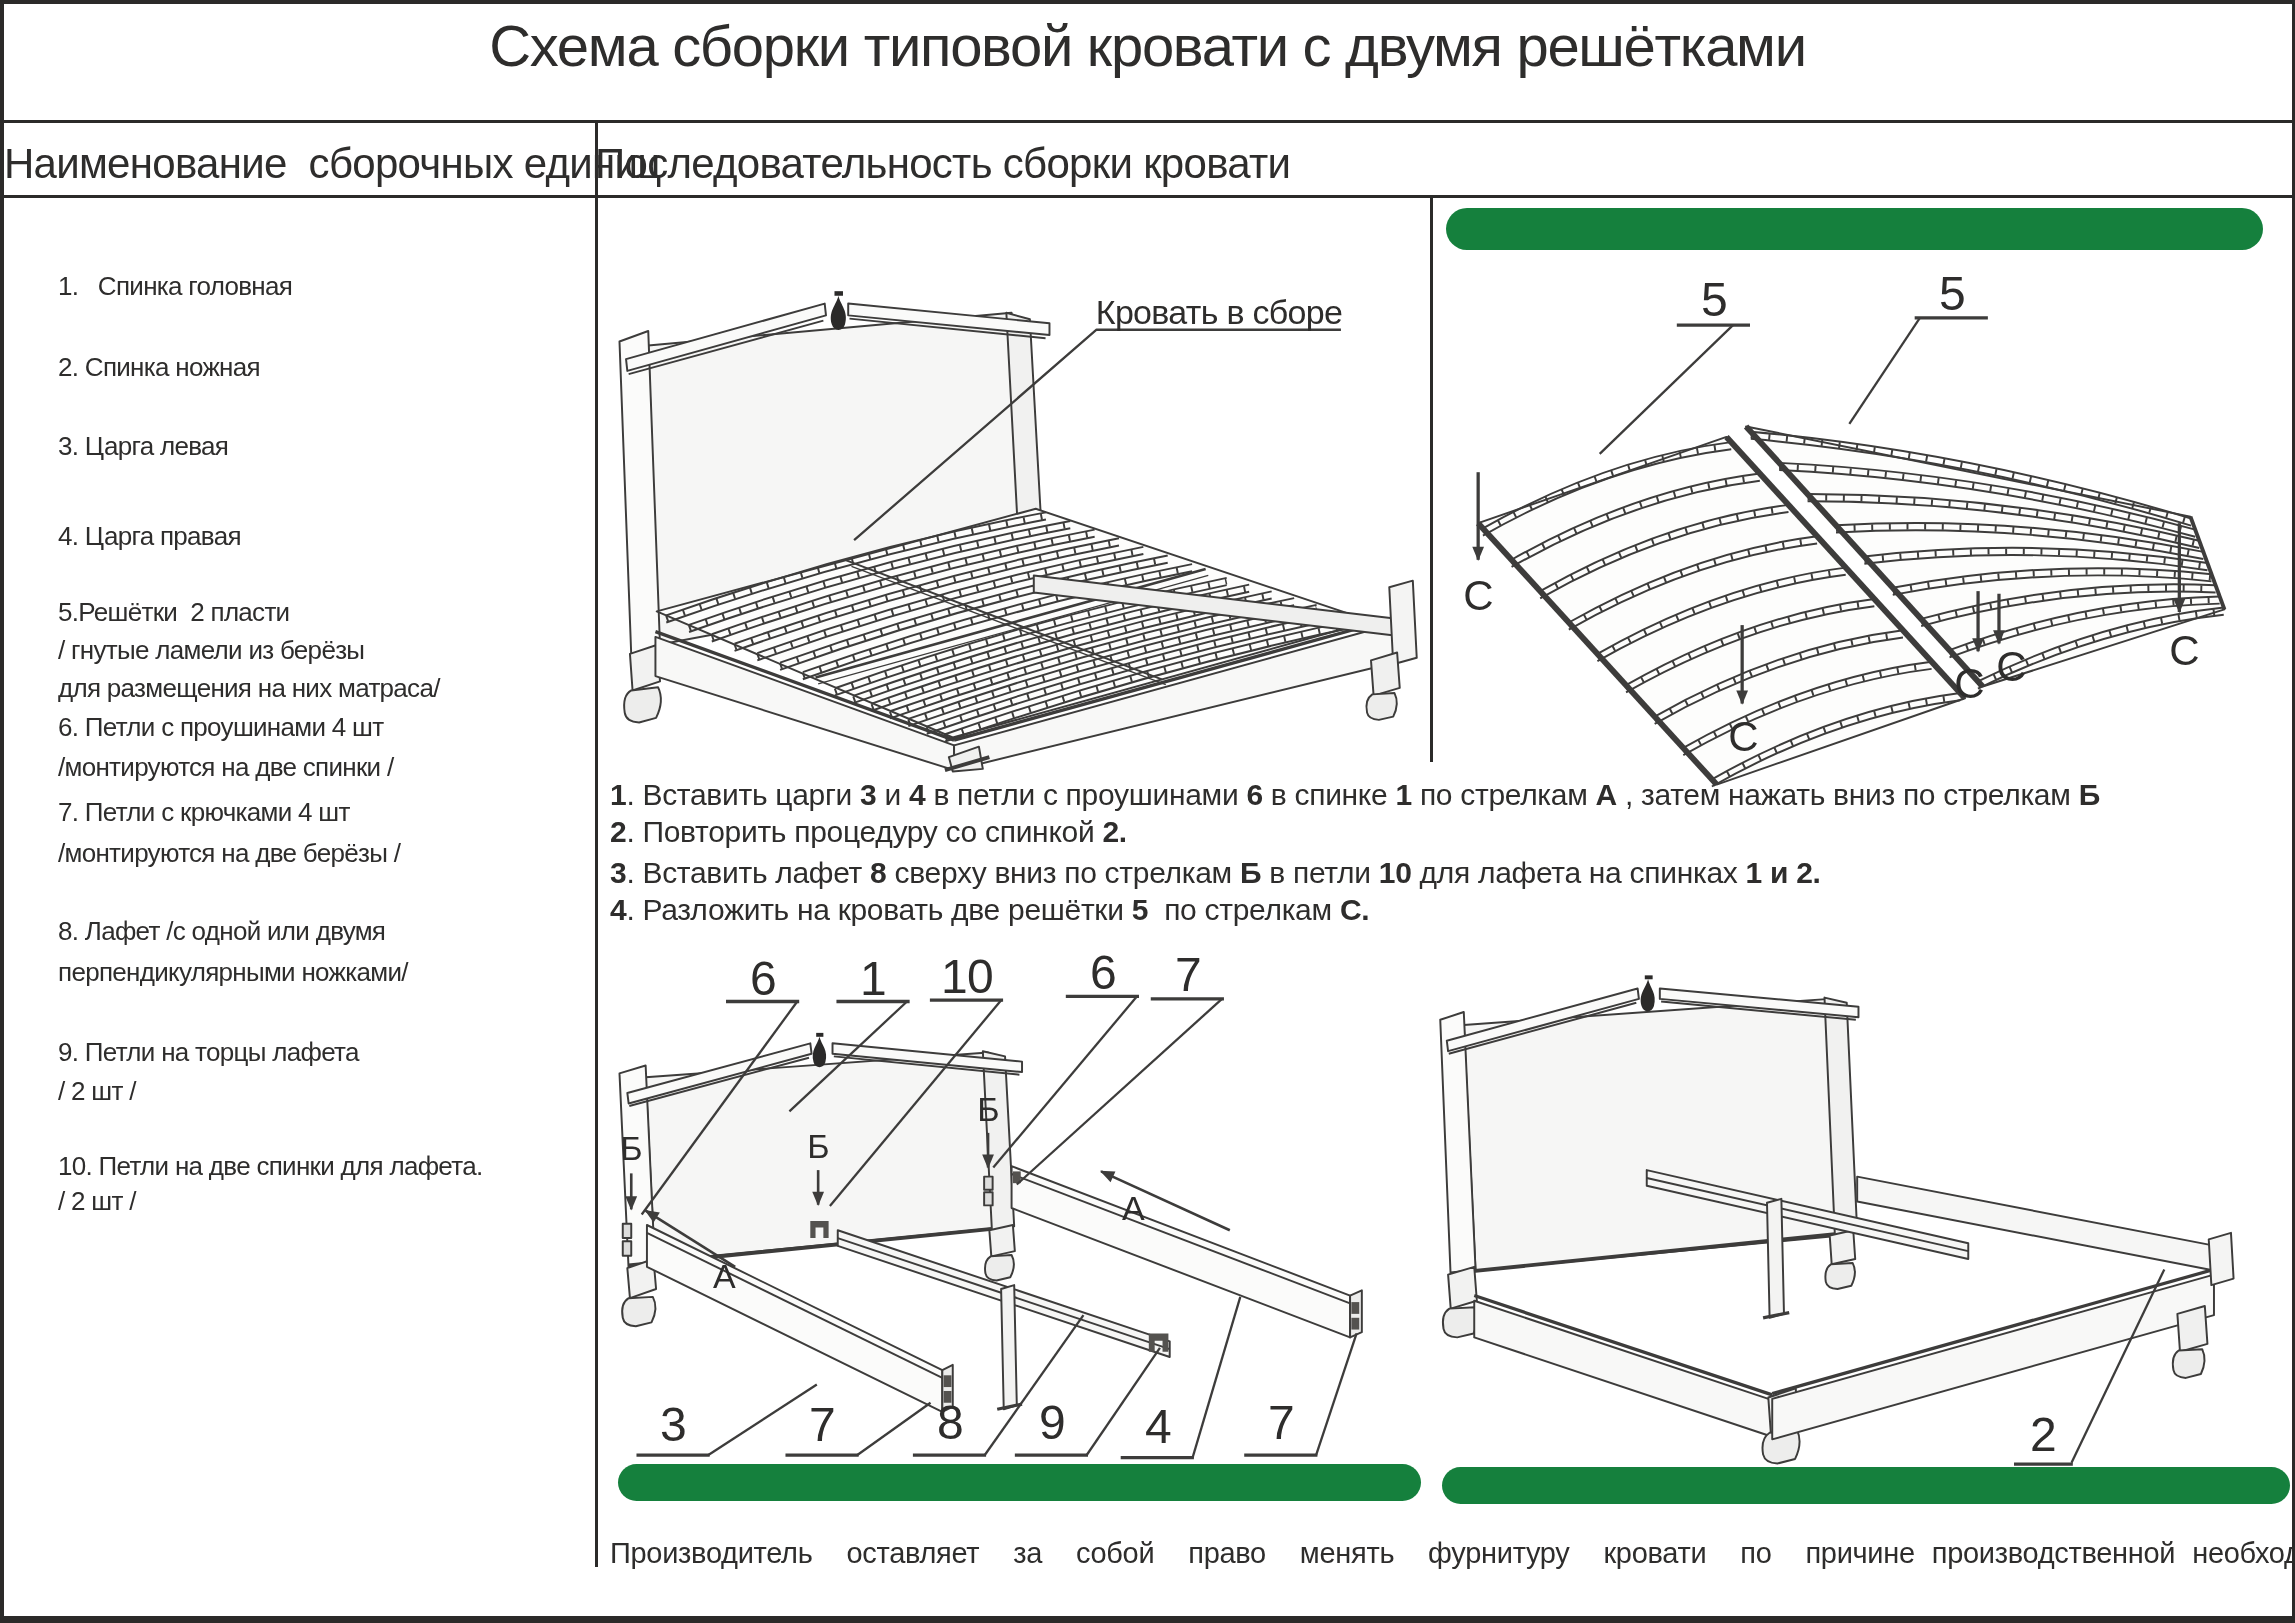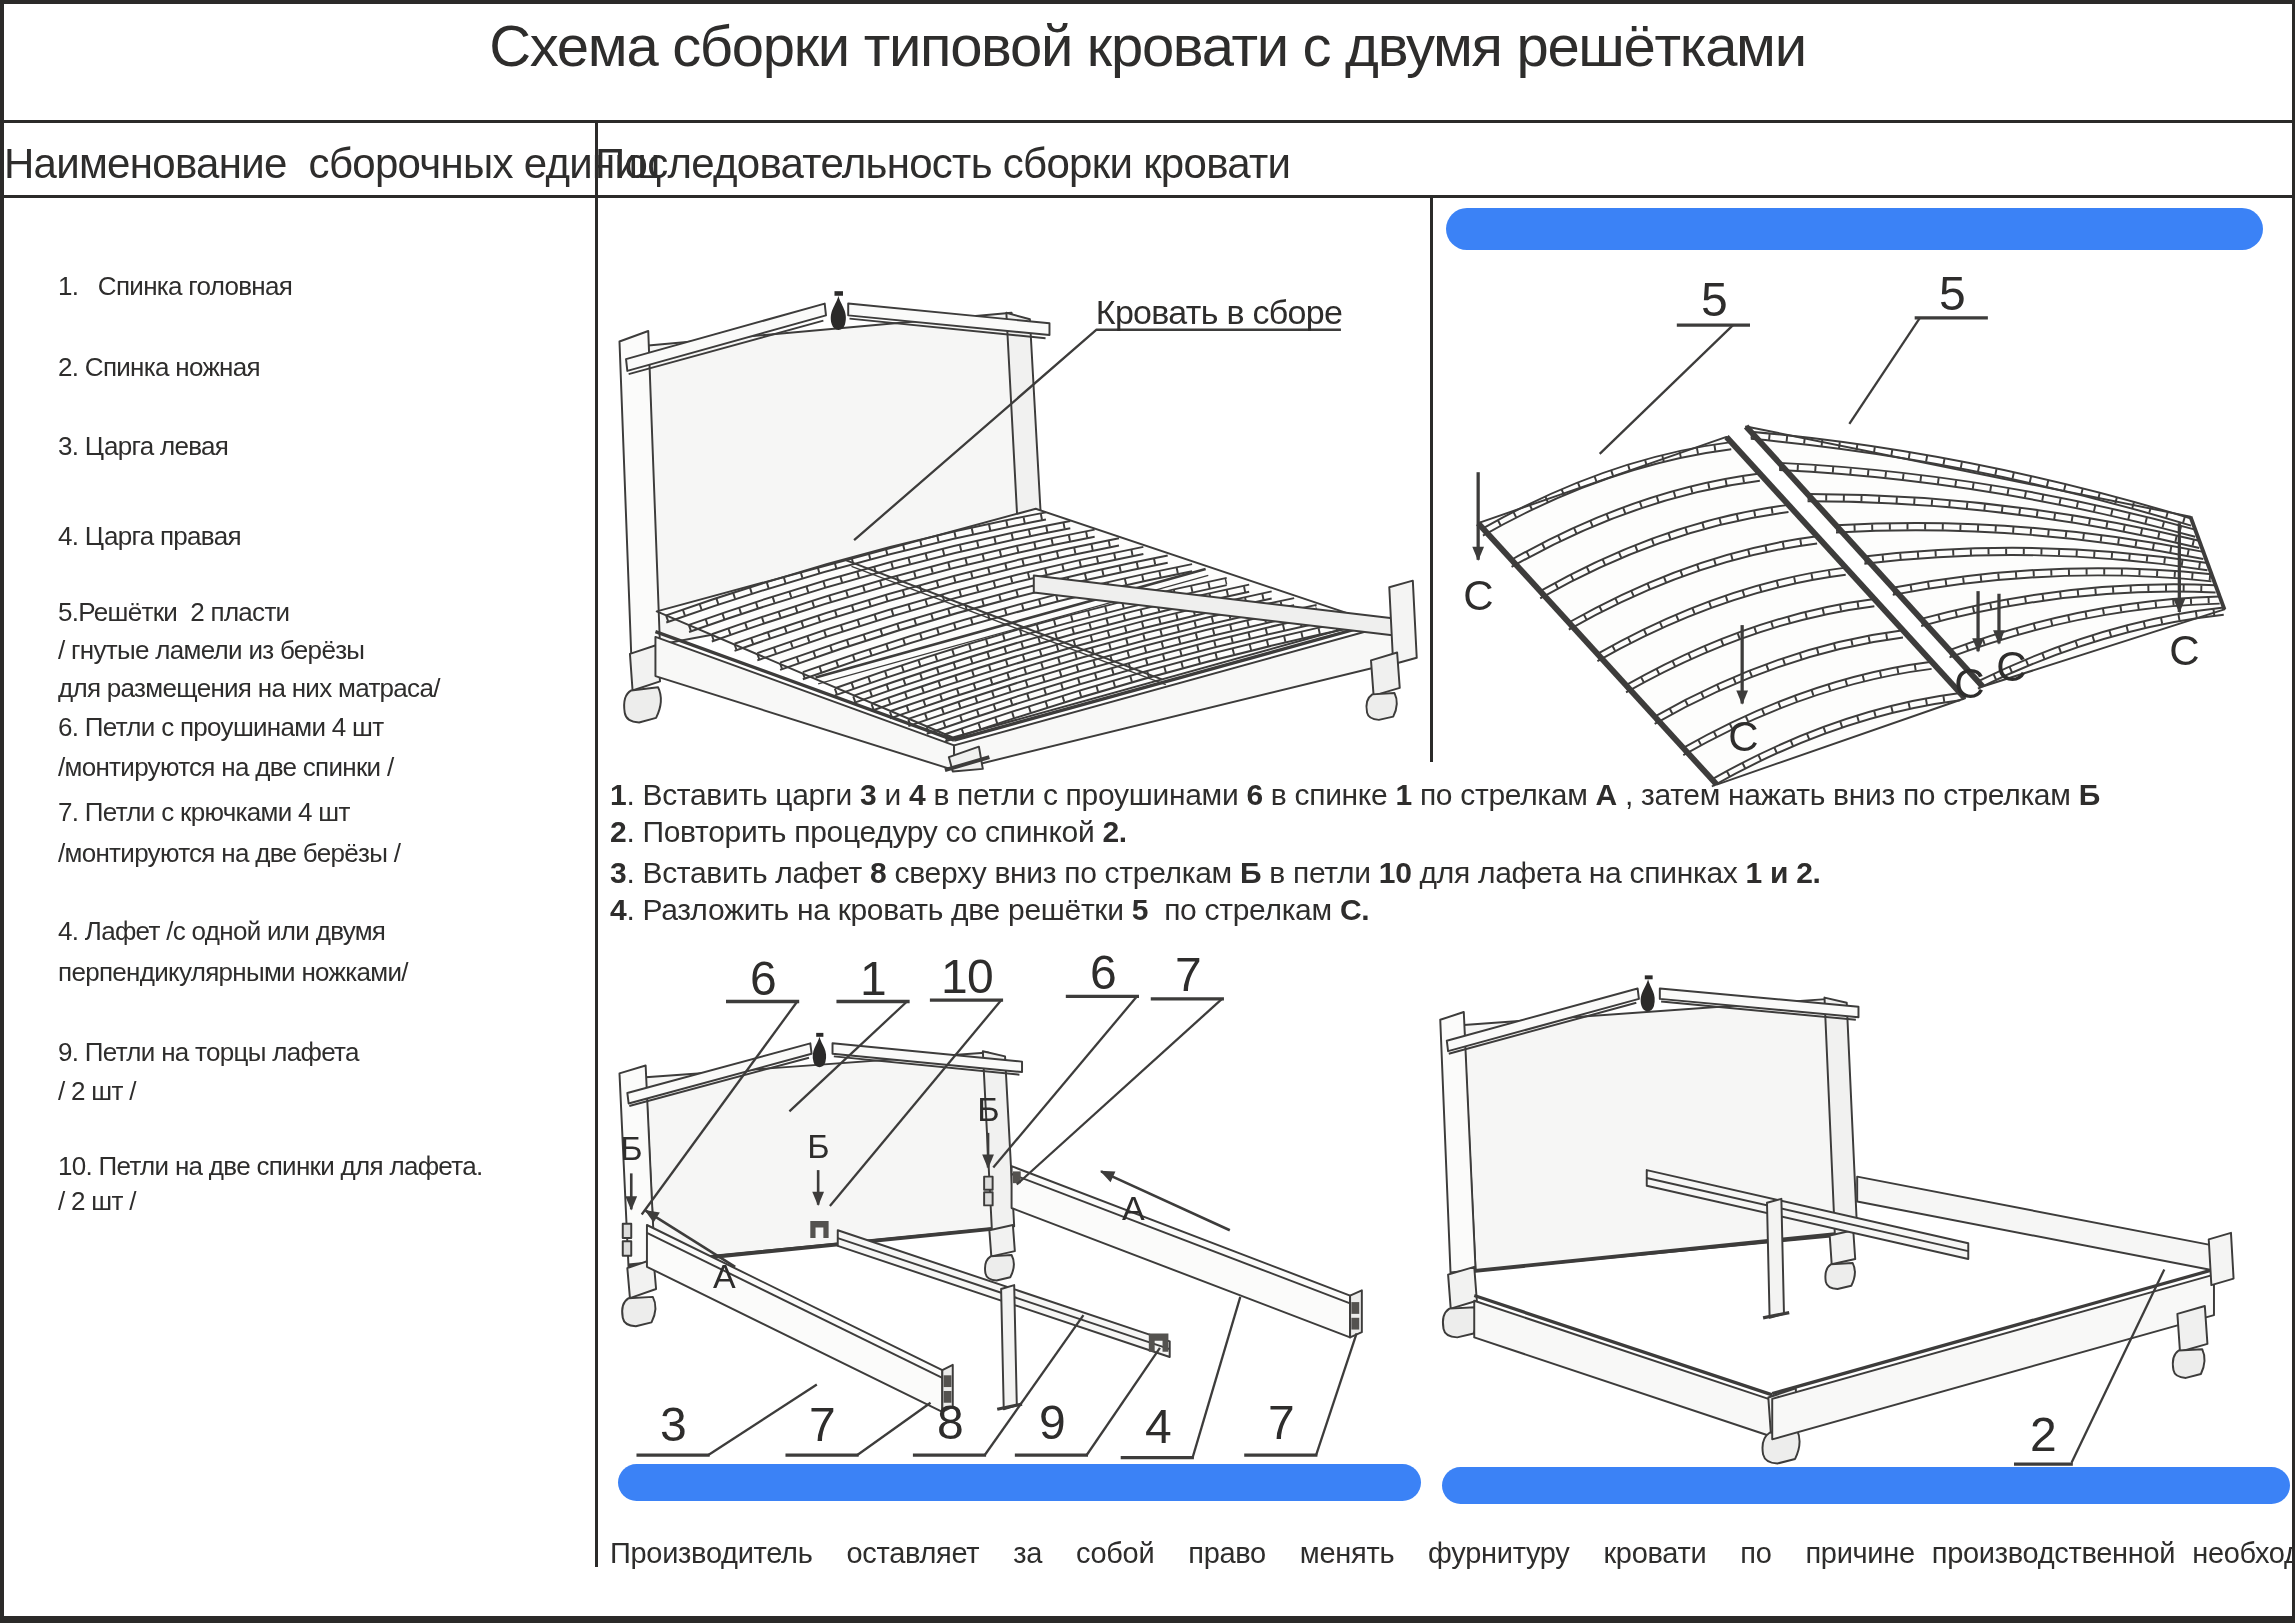--- a/index.html
+++ b/index.html
@@ -5,21 +5,21 @@
   html,body{margin:0;padding:0}
   body{width:2295px;height:1624px;position:relative;background:#fff;
        font-family:"Liberation Sans","DejaVu Sans",sans-serif;color:#2e2d2c;overflow:hidden}
   .abs{position:absolute}
   .line{position:absolute;background:#2b2a29}
   .title{font-size:58px;letter-spacing:-1.3px;text-align:center;white-space:pre}
   .title b{font-weight:400}
   .hdr{font-size:42px;letter-spacing:-0.7px;text-align:left;white-space:pre}
   .item{font-size:26px;letter-spacing:-0.7px;white-space:pre}
   .instr{font-size:30px;letter-spacing:-0.3px;white-space:pre}
-  .banner{position:absolute;background:#3b82f6;border-radius:26px;color:#fff;
+  .banner{position:absolute;background:#15803d;border-radius:26px;color:#fff;
           text-align:center;font-size:34px;letter-spacing:0.3px;white-space:pre}
   .lbl{position:absolute;font-weight:400;transform:translate(-50%,-50%);letter-spacing:-0.7px;white-space:pre}
   .num{font-size:48px}
   .ltr{font-size:34px}
   .ltrc{font-size:42px}
   .callout{font-size:34px;letter-spacing:-0.7px;white-space:pre}
   .footer{font-size:29px;word-spacing:9.2px;letter-spacing:-0.3px;white-space:pre}
   svg{position:absolute;left:0;top:0}
 </style>
 </head>
@@ -42,21 +42,21 @@
 <div class="abs item" style="left:58px;top:352px">2. Спинка ножная</div>
 <div class="abs item" style="left:58px;top:431px">3. Царга левая</div>
 <div class="abs item" style="left:58px;top:521px">4. Царга правая</div>
 <div class="abs item" style="left:58px;top:597px">5.Решётки  2 пласти</div>
 <div class="abs item" style="left:58px;top:635px">/ гнутые ламели из берёзы</div>
 <div class="abs item" style="left:58px;top:673px">для размещения на них матраса/</div>
 <div class="abs item" style="left:58px;top:712px">6. Петли с проушинами 4 шт</div>
 <div class="abs item" style="left:58px;top:752px">/монтируются на две спинки /</div>
 <div class="abs item" style="left:58px;top:797px">7. Петли с крючками 4 шт</div>
 <div class="abs item" style="left:58px;top:838px">/монтируются на две берёзы /</div>
-<div class="abs item" style="left:58px;top:916px">4. Лафет /с одной или двумя</div>
+<div class="abs item" style="left:58px;top:916px">8. Лафет /с одной или двумя</div>
 <div class="abs item" style="left:58px;top:957px">перпендикулярными ножками/</div>
 <div class="abs item" style="left:58px;top:1037px">9. Петли на торцы лафета</div>
 <div class="abs item" style="left:58px;top:1076px">/ 2 шт /</div>
 <div class="abs item" style="left:58px;top:1151px">10. Петли на две спинки для лафета.</div>
 <div class="abs item" style="left:58px;top:1186px">/ 2 шт /</div>
 
 <div class="abs instr" style="left:610px;top:778px"><b>1</b><span>. Вставить царги </span><b>3</b><span> и </span><b>4</b><span> в петли с проушинами </span><b>6</b><span> в спинке </span><b>1</b><span> по стрелкам </span><b>А</b><span> , затем нажать вниз по стрелкам </span><b>Б</b></div>
 <div class="abs instr" style="left:610px;top:815px"><b>2</b><span>. Повторить процедуру со спинкой </span><b>2.</b></div>
 <div class="abs instr" style="left:610px;top:856px"><b>3</b><span>. Вставить лафет </span><b>8</b><span> сверху вниз по стрелкам </span><b>Б</b><span> в петли </span><b>10</b><span> для лафета на спинках </span><b>1 и 2.</b></div>
 <div class="abs instr" style="left:610px;top:893px"><b>4</b><span>. Разложить на кровать две решётки </span><b>5</b><span>  по стрелкам </span><b>С.</b></div>

